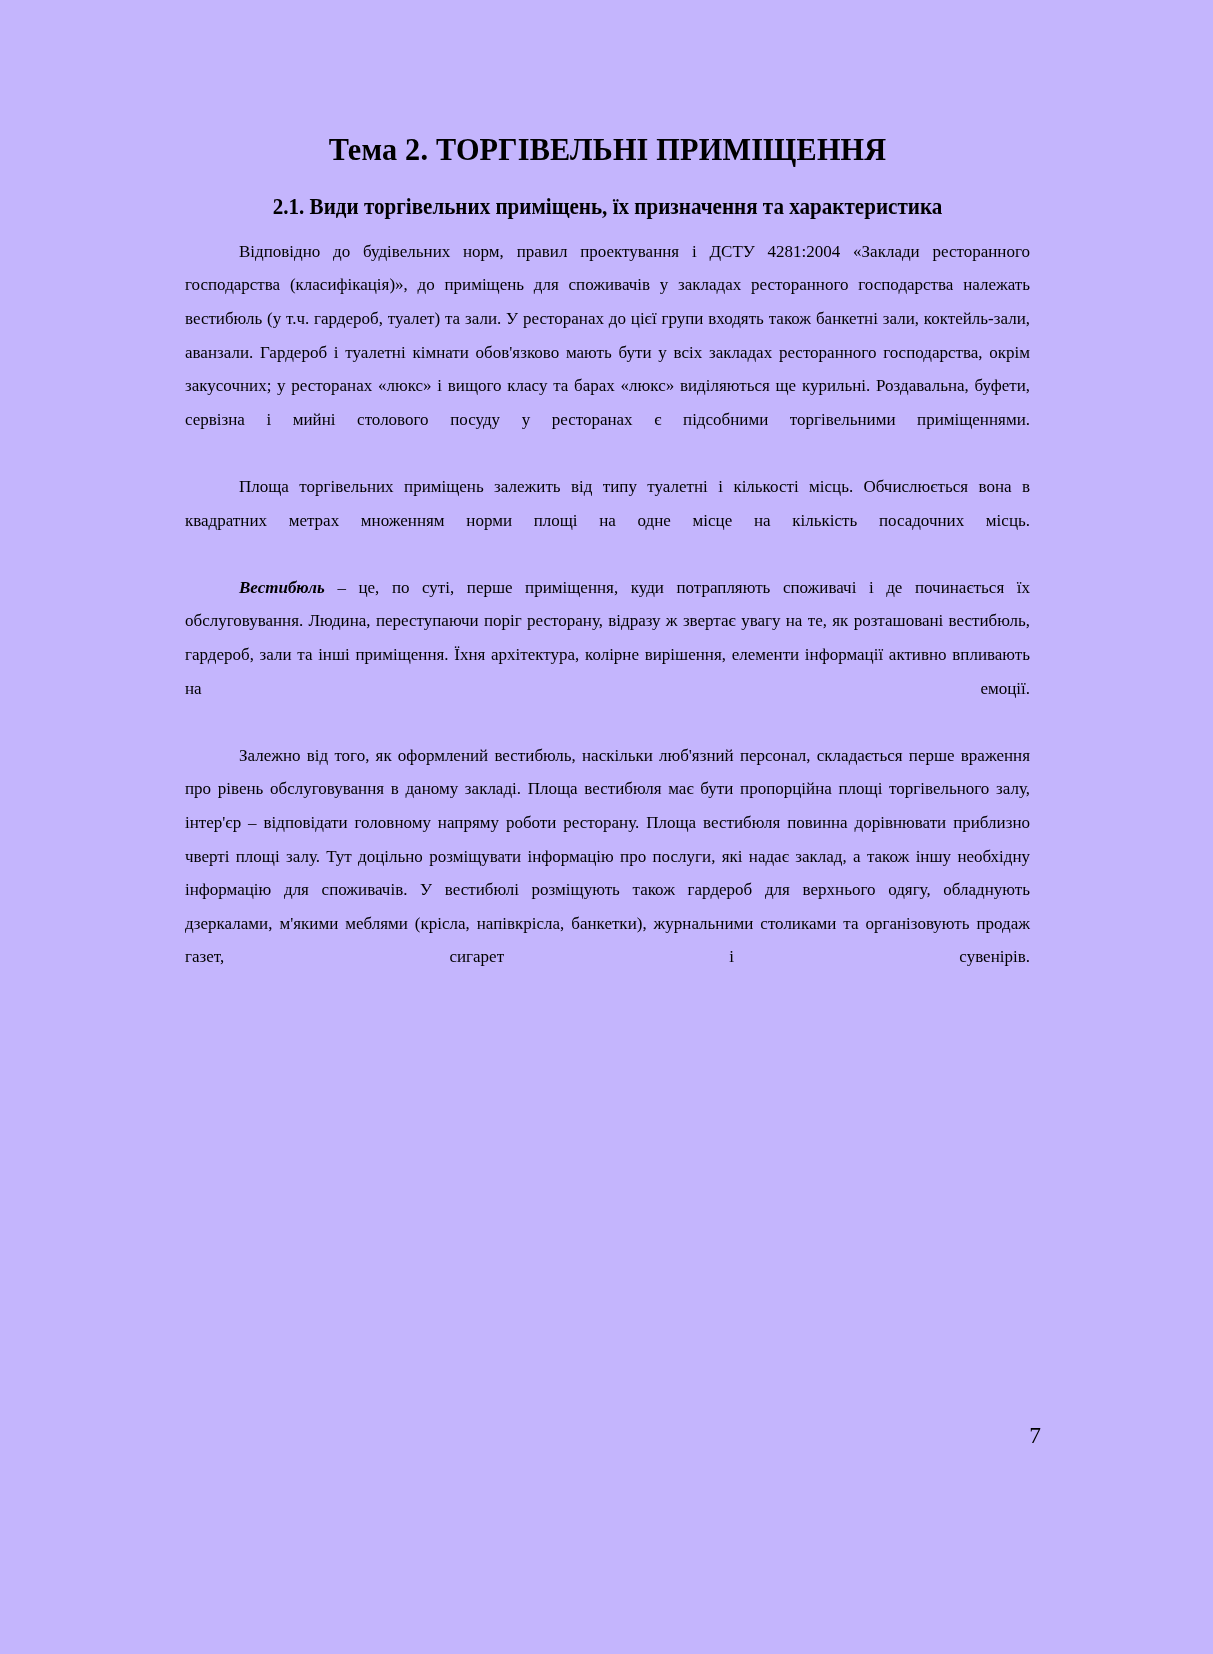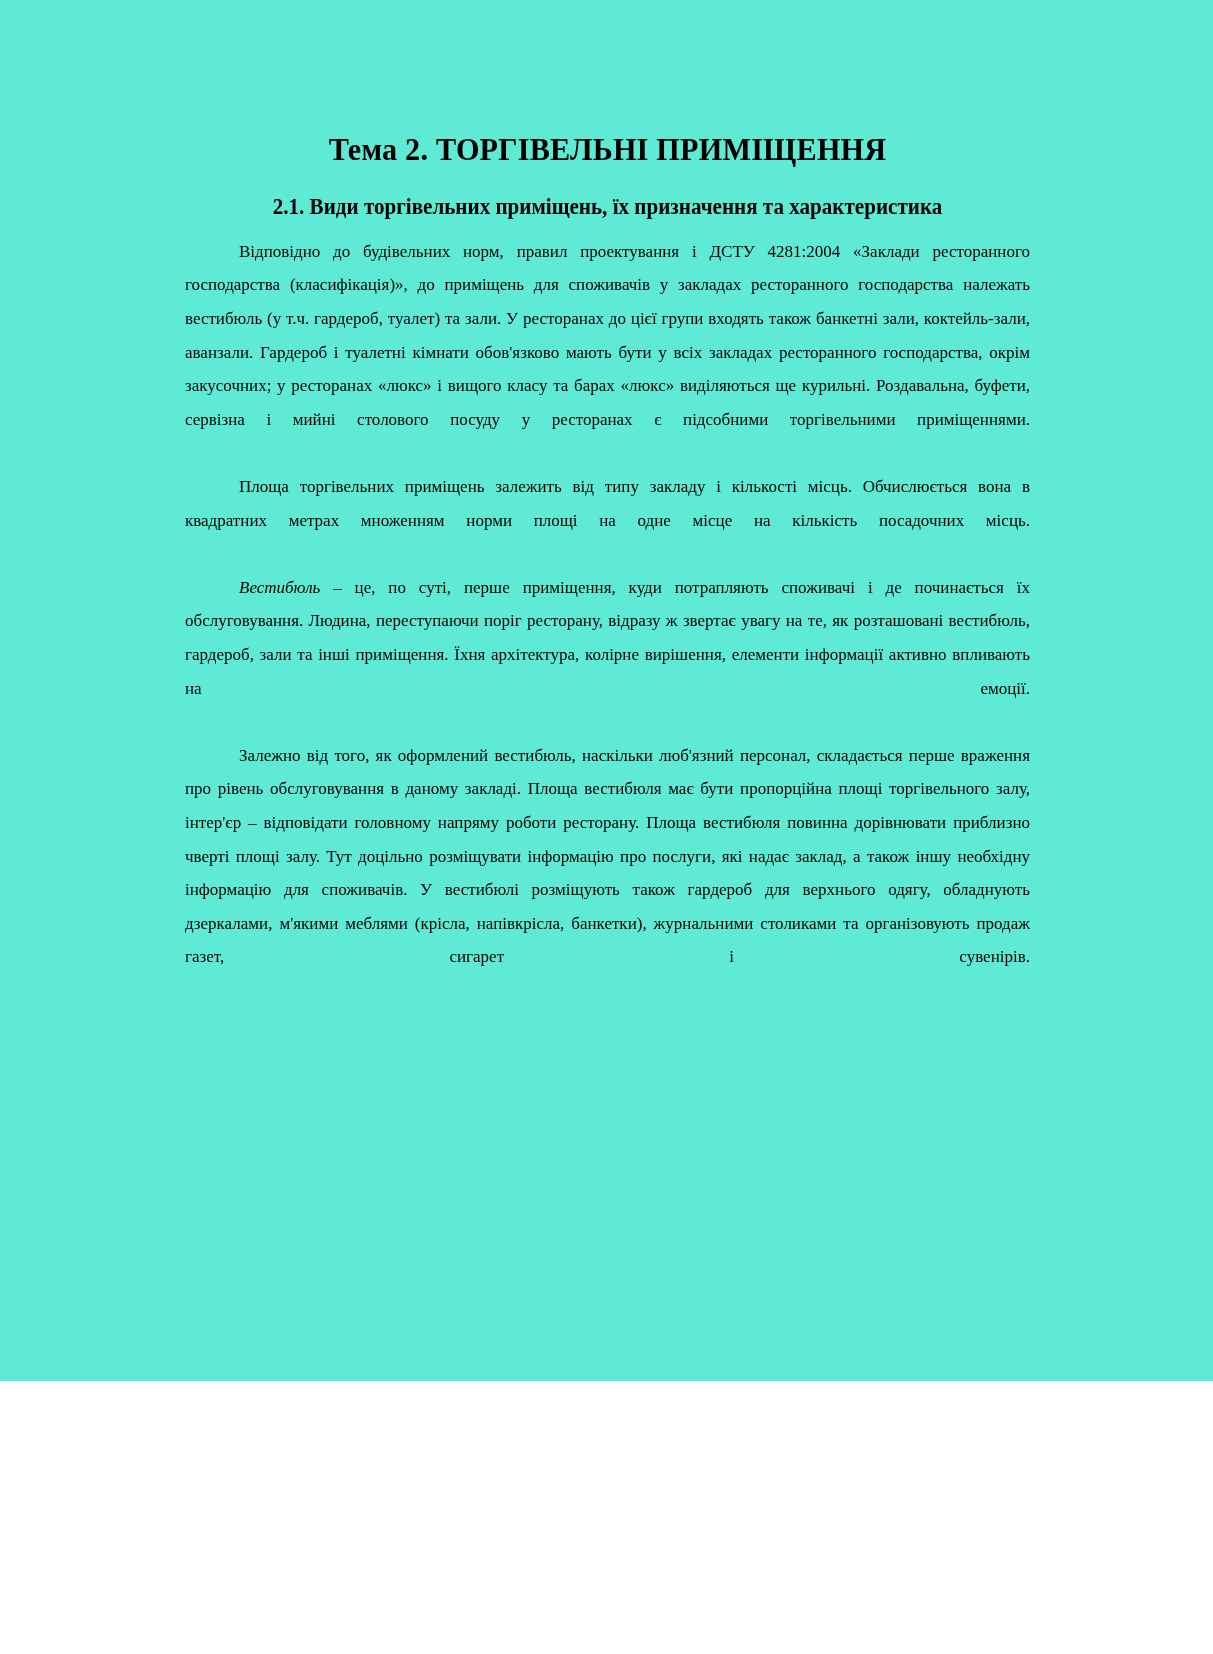--- a/index.html
+++ b/index.html
@@ -8,23 +8,23 @@
     padding: 0;
     background: #ffffff;
   }
   body {
     font-family: "Liberation Serif", "DejaVu Serif", serif;
     color: #000000;
   }
   .page {
     position: relative;
     width: 1213px;
-    height: 1381px;
+    height: 1654px;
     margin: 0 auto;
-    background: #5eead4;
+    background: #c4b5fd;
     overflow: hidden;
     box-sizing: border-box;
   }
   .content {
     position: absolute;
     left: 185px;
     top: 132px;
     width: 845px;
   }
   .doc-title {
@@ -51,20 +51,21 @@
     line-height: 33.6px;
     text-align: justify;
     text-justify: inter-word;
     text-indent: 54px;
     margin: 0;
     hyphens: manual;
     word-spacing: 0.1px;
   }
   .ital {
     font-style: italic;
+    font-weight: bold;
   }
   sup.sup {
     font-size: 0.62em;
     vertical-align: super;
     line-height: 0;
   }
   .page-number {
     position: absolute;
     right: 172px;
     top: 1424px;
@@ -85,21 +86,21 @@
 <div class="page">
 
   <div class="content">
 
     <h1 class="doc-title">Тема 2. ТОРГІВЕЛЬНІ ПРИМІЩЕННЯ</h1>
 
     <h2 class="section-heading">2.1. Види торгівельних приміщень, їх призначення та характеристика</h2>
 
     <p class="body-par">Відповідно до будівельних норм, правил проектування і ДСТУ 4281:2004 «Заклади ресторанного господарства (класифікація)», до приміщень для споживачів у закладах ресторанного господарства належать вестибюль (у т.ч. гардероб, туалет) та зали. У ресторанах до цієї групи входять також банкетні зали, коктейль-зали, аванзали. Гардероб і туалетні кімнати обов'язково мають бути у всіх закладах ресторанного господарства, окрім закусочних; у ресторанах «люкс» і вищого класу та барах «люкс» виділяються ще курильні. Роздавальна, буфети, сервізна і мийні столового посуду у ресторанах є підсобними торгівельними приміщеннями.</p>
 
-    <p class="body-par">Площа торгівельних приміщень залежить від типу закладу і кількості місць. Обчислюється вона в квадратних метрах множенням норми площі на одне місце на кількість посадочних місць.</p>
+    <p class="body-par">Площа торгівельних приміщень залежить від типу туалетні і кількості місць. Обчислюється вона в квадратних метрах множенням норми площі на одне місце на кількість посадочних місць.</p>
 
 
     <p class="body-par"><span class="ital">Вестибюль</span><span> – це, по суті, перше приміщення, куди потрапляють споживачі і де починається їх обслуговування. Людина, переступаючи поріг ресторану, відразу ж звертає увагу на те, як розташовані вестибюль, гардероб, зали та інші приміщення. Їхня архітектура, колірне вирішення, елементи інформації активно впливають на емоції.</span></p>
 
     <p class="body-par">Залежно від того, як оформлений вестибюль, наскільки люб'язний персонал, складається перше враження про рівень обслуговування в даному закладі. Площа вестибюля має бути пропорційна площі торгівельного залу, інтер'єр – відповідати головному напряму роботи ресторану. Площа вестибюля повинна дорівнювати приблизно чверті площі залу. Тут доцільно розміщувати інформацію про послуги, які надає заклад, а також іншу необхідну інформацію для споживачів. У вестибюлі розміщують також гардероб для верхнього одягу, обладнують дзеркалами, м'якими меблями (крісла, напівкрісла, банкетки), журнальними столиками та організовують продаж газет, сигарет і сувенірів.</p>
 
   </div>
 
   <div class="page-number">7</div>
 

